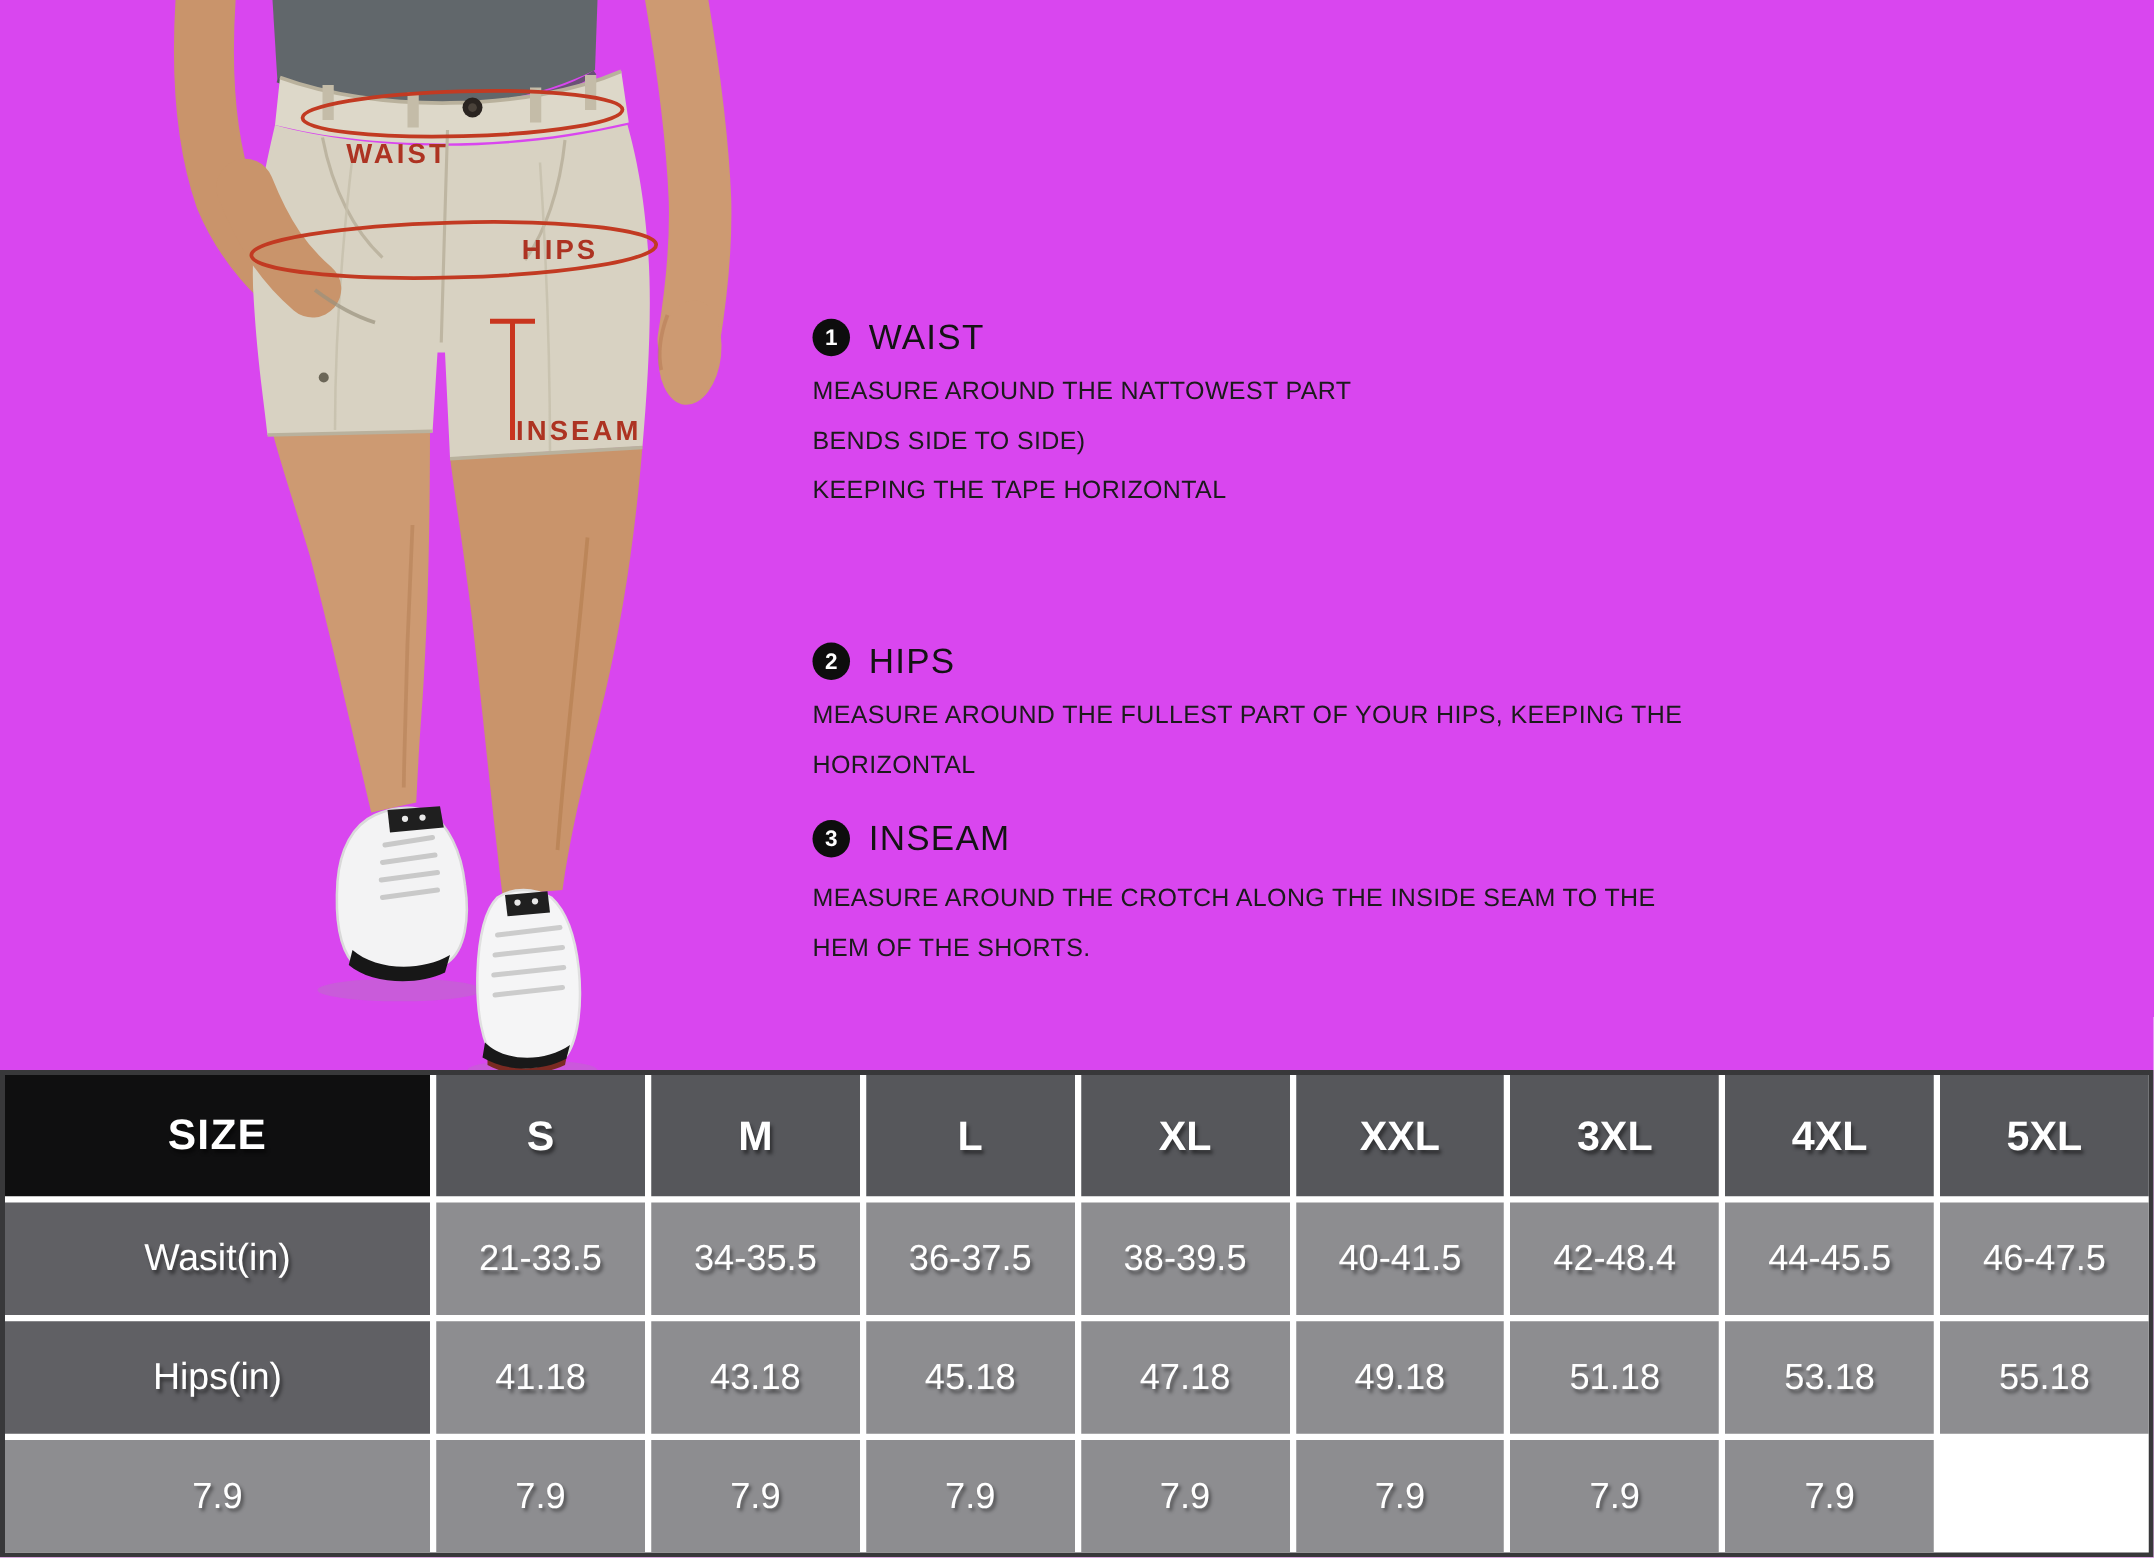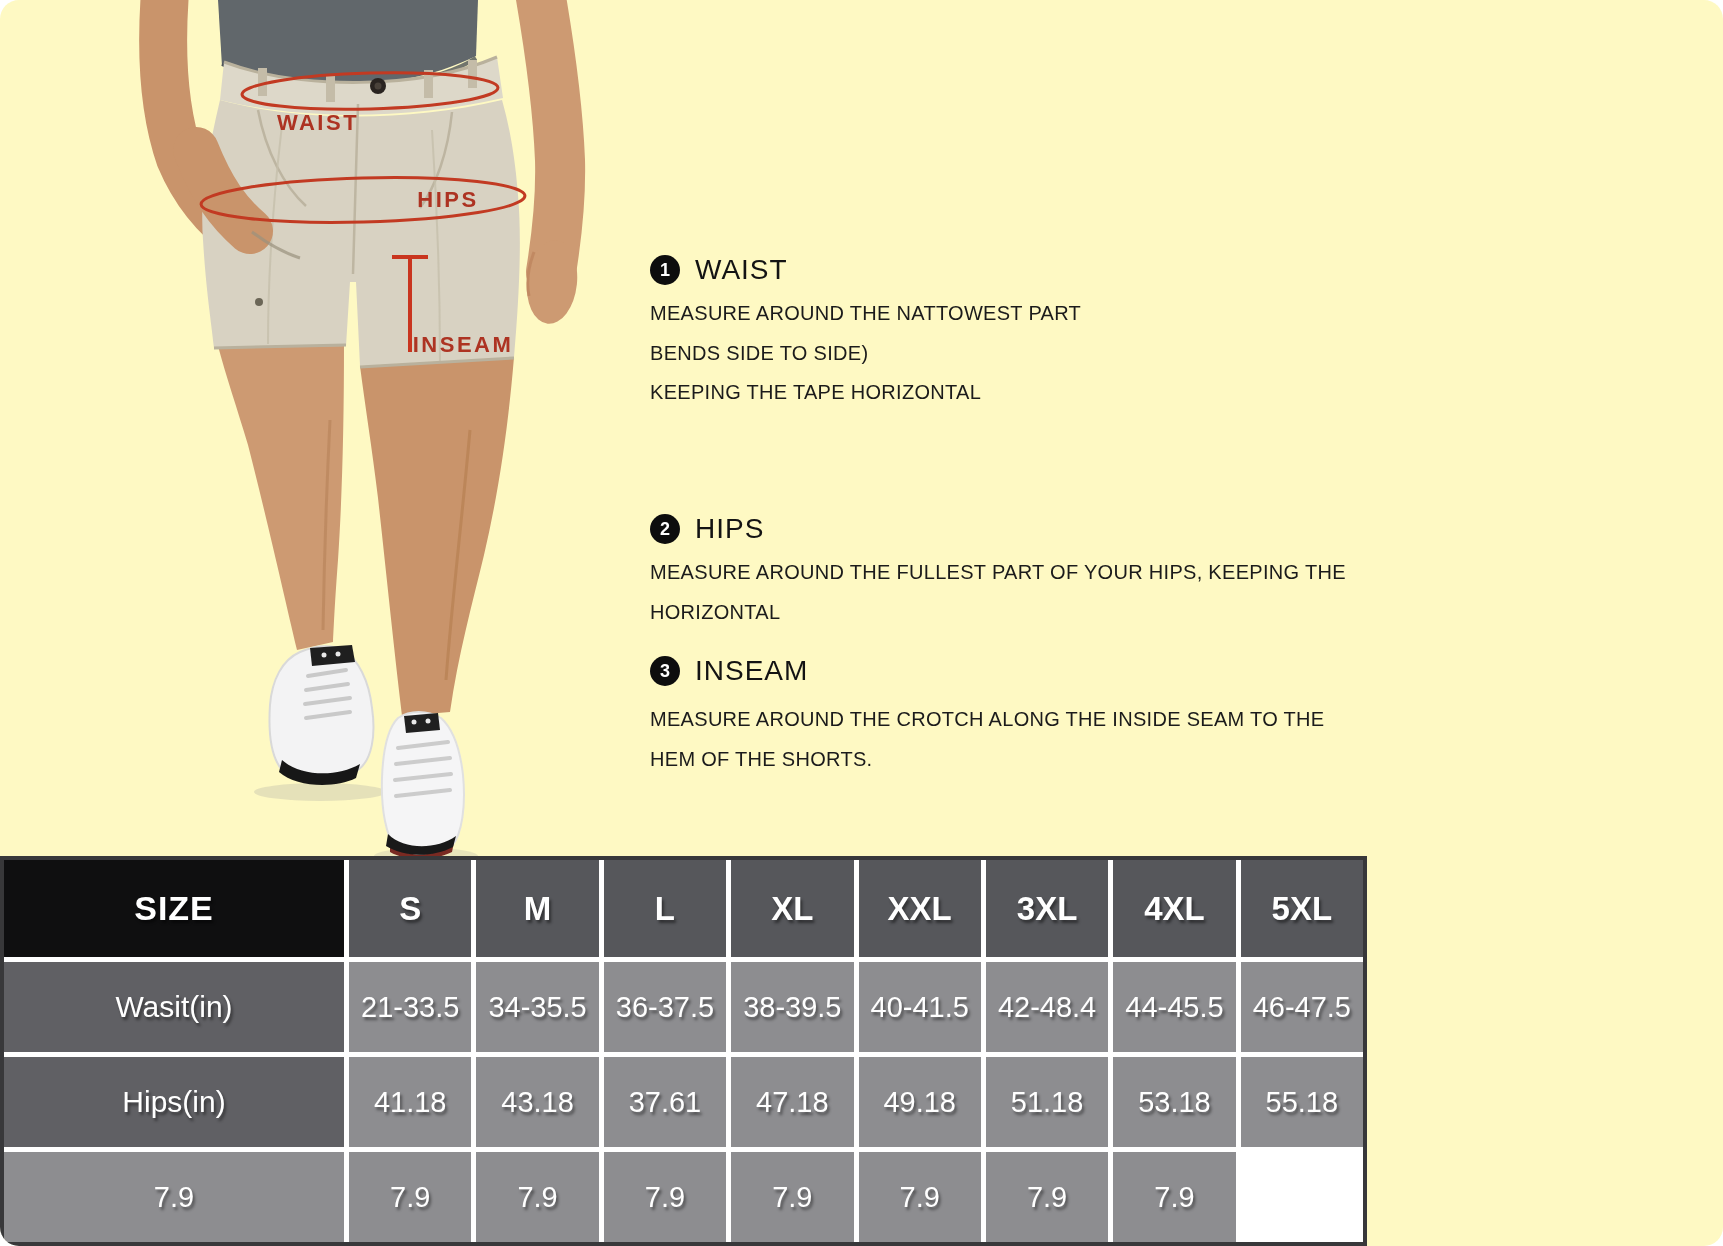--- a/index.html
+++ b/index.html
@@ -1,18 +1,18 @@
 <!DOCTYPE html>
 <html><head>
 <meta charset="utf-8">
 <style>
   html,body{margin:0;padding:0;background:#fff;}
   .canvas{
-    position:relative;width:1723px;height:1246px;background:#fef9c3;
-    font-family:"Liberation Sans",sans-serif;overflow:hidden;border-radius:19px;
+    position:relative;width:1723px;height:1246px;background:#d946ef;
+    font-family:"Liberation Sans",sans-serif;overflow:hidden;
   }
   
   .model-svg{position:absolute;left:0;top:0;}
   .anno-label{font-family:"Liberation Sans",sans-serif;font-weight:700;letter-spacing:2.5px;}
   
   .sec-head{position:absolute;display:flex;align-items:center;gap:15px;}
   .num-circle{
     width:30px;height:30px;border-radius:50%;background:#0d0d0d;color:#fff;
     display:flex;align-items:center;justify-content:center;
     font-size:18px;font-weight:700;flex:0 0 auto;
@@ -23,21 +23,21 @@
     font-size:20px;line-height:39.5px;color:#1b1b1b;letter-spacing:0.3px;white-space:nowrap;
   }
   #sec1-head{left:650px;top:254px;}
   #sec1-lines{top:294px;}
   #sec2-head{left:650px;top:513px;}
   #sec2-lines{top:553px;}
   #sec3-head{left:650px;top:655px;}
   #sec3-lines{top:700px;}
   
   .size-table{
-    position:absolute;left:0;top:856px;width:1367px;height:390px;
+    position:absolute;left:0;top:856px;width:1723px;height:390px;
     box-sizing:border-box;border:4px solid #38383a;background:#ffffff;
     display:grid;grid-template-columns:340px repeat(8,1fr);
     grid-template-rows:97px 90px 90px 90px;gap:5px;
   }
   .cell{
     display:flex;align-items:center;justify-content:center;color:#fff;
     text-shadow:2px 3px 3px rgba(0,0,0,0.45);
   }
   .cell.size{background:#0f0f10;font-size:34px;font-weight:700;letter-spacing:1px;}
   .cell.head{background:#56575b;font-size:33px;font-weight:700;}
@@ -170,21 +170,21 @@
     <div class="cell val">36-37.5</div>
     <div class="cell val">38-39.5</div>
     <div class="cell val">40-41.5</div>
     <div class="cell val">42-48.4</div>
     <div class="cell val">44-45.5</div>
     <div class="cell val">46-47.5</div>
 
     <div class="cell rlabel">Hips(in)</div>
     <div class="cell val">41.18</div>
     <div class="cell val">43.18</div>
-    <div class="cell val">37.61</div>
+    <div class="cell val">45.18</div>
     <div class="cell val">47.18</div>
     <div class="cell val">49.18</div>
     <div class="cell val">51.18</div>
     <div class="cell val">53.18</div>
     <div class="cell val">55.18</div>
 
     <div class="cell val">7.9</div>
     <div class="cell val">7.9</div>
     <div class="cell val">7.9</div>
     <div class="cell val">7.9</div>

